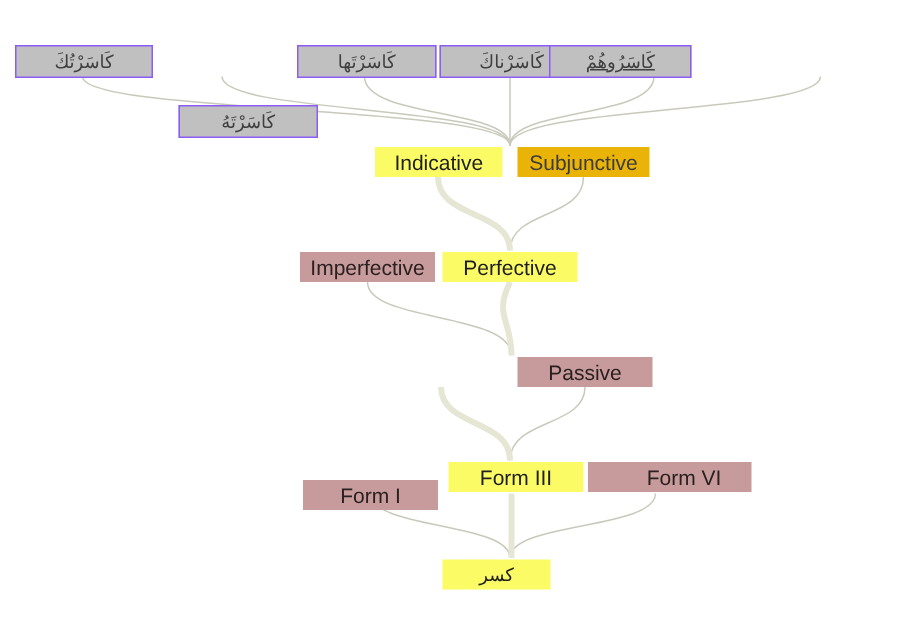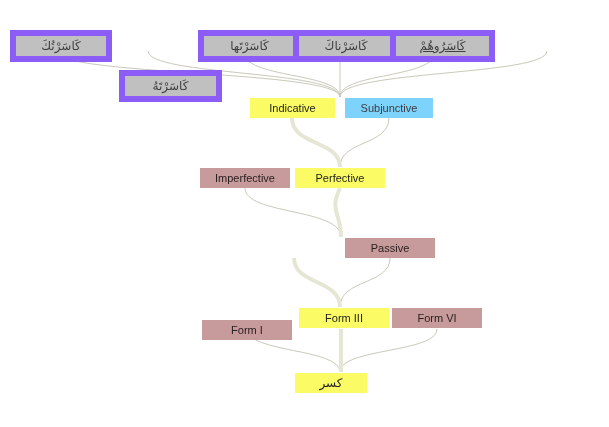--- a/index.html
+++ b/index.html
@@ -5,47 +5,47 @@
   html,body{margin:0;padding:0;background:#ffffff;}
   .stage{
     position:relative;width:609px;height:427px;background:#ffffff;overflow:hidden;
     font-family:"Liberation Sans","DejaVu Sans",sans-serif;
   }
   .wires{position:absolute;left:0;top:0;width:609px;height:427px;}
   .wire{fill:none;stroke:#c9c9bb;stroke-width:1;}
   .wire.thick{stroke:#e6e6d4;stroke-width:4;}
   .node{
     position:absolute;height:20px;line-height:20px;text-align:center;
-    font-size:11px;color:#1f1f1f;white-space:nowrap;overflow:hidden;
+    font-size:14px;color:#1f1f1f;white-space:nowrap;overflow:hidden;
   }
-  .gray{background:#c0c0c0;border:6px solid #8b5cf6;color:#3f3f3f;}
+  .gray{background:#c0c0c0;border:1px solid #8b5cf6;color:#3f3f3f;}
   .yellow{background:#fbfb65;color:#1e1e1e;}
   .pink{background:#c79b9b;color:#2b2020;}
-  .black{background:#7dd3fc;color:#3d3d3d;}
+  .black{background:#eab308;color:#3d3d3d;}
   .ar{font-size:12px;direction:rtl;}
   
   .w0{left:10px;  top:30px;width:90px;}
   .w1{left:119px; top:30px;width:91px;margin-top:40px;}
   .w2{left:198px; top:30px;width:91px;}
   .w3{left:293px; top:30px;width:94px;}
-  .w4{left:390px; top:30px;width:93px;text-decoration:underline;}
+  .w4{left:366px; top:30px;width:93px;text-decoration:underline;}
   .w5{left:497px; top:30px;width:100px;}
   
   .n-ind{left:250px;top:98px;width:85px;}
   .n-sub{left:345px;top:98px;width:88px;}
   
   .n-imp{left:200px;top:168px;width:90px;}
   .n-per{left:295px;top:168px;width:90px;}
   
   .n-act{left:250px;top:238px;width:88px;}
   .n-pas{left:345px;top:238px;width:90px;}
   
   .n-f1{left:202px;top:320px;width:90px;}
   .n-f3{left:299px;top:308px;width:90px;}
-  .n-f6{left:392px;top:308px;width:90px;}
+  .n-f6{left:392px;top:308px;width:90px;padding-left:19px;}
   
   .n-root{left:295px;top:373px;width:72px;}
 </style>
 </head>
 <body>
 
 <div class="stage">
 
   <svg class="wires" viewBox="0 0 609 427" xmlns="http://www.w3.org/2000/svg">
 

